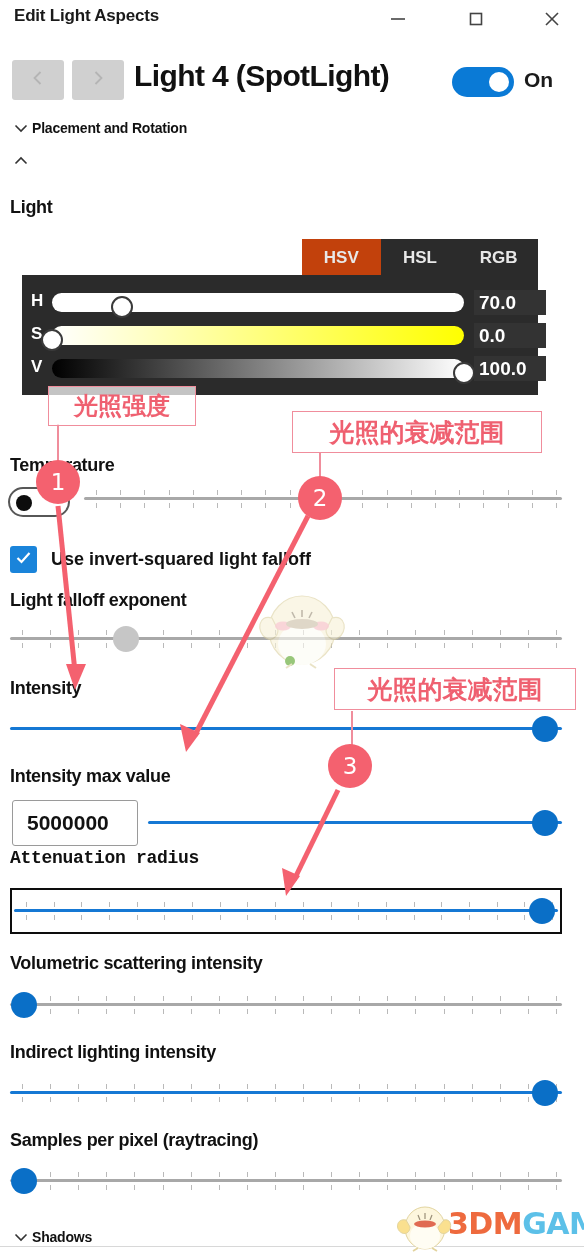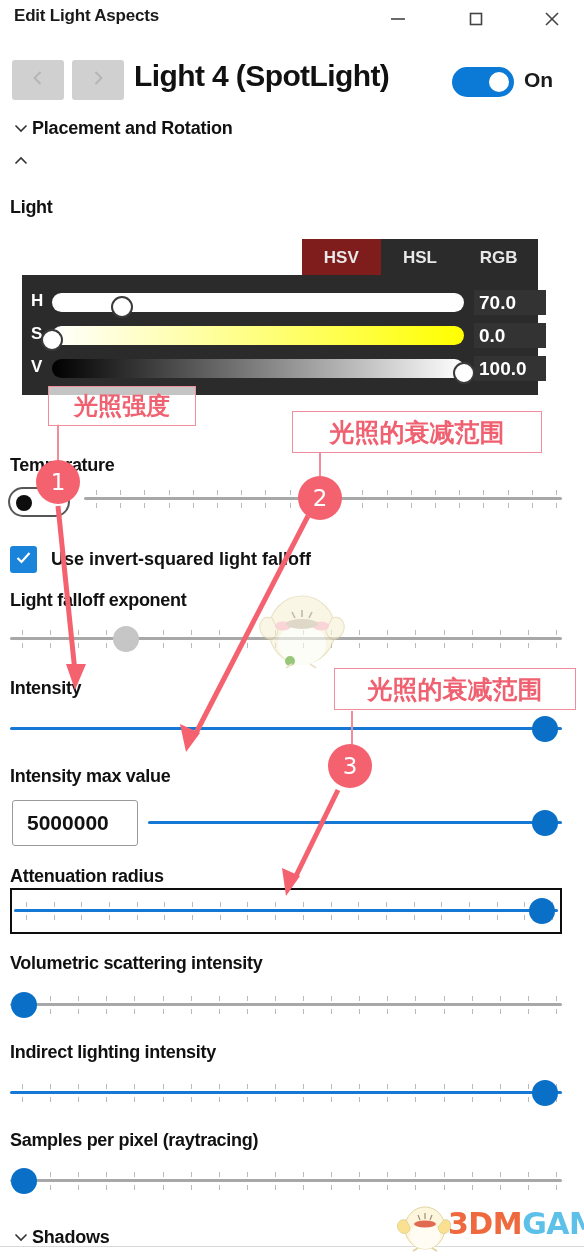--- a/index.html
+++ b/index.html
@@ -47,39 +47,39 @@
     width: 20px; height: 20px; border-radius: 50%; background: #fff;
   }
   .toggle-label {
     position: absolute; left: 524px; top: 68px;
     font-size: 21px; font-weight: bold; color: #1a1a1a;
   }
 
   
   .section { position: absolute; left: 10px; height: 26px; display: flex; align-items: center; }
   .section .chev { width: 22px; display: flex; align-items: center; justify-content: center; }
-  .section .sec-label { font-size: 18px; font-weight: bold; color: #111; letter-spacing: -0.2px; }
+  .section .sec-label { font-size: 14px; font-weight: bold; color: #111; letter-spacing: -0.2px; }
   #sec-placement { top: 115px; }
   #sec-color     { top: 148px; }
   #sec-shadows   { top: 1224px; }
 
   .field-label {
     position: absolute; left: 10px;
     font-size: 18px; font-weight: bold; color: #111; letter-spacing: -0.3px;
     white-space: nowrap;
   }
 
   
   .hsv-panel { position: absolute; left: 22px; top: 275px; width: 516px; height: 120px; background: #2b2b2b; }
   .hsv-tabs { position: absolute; left: 302px; top: 239px; width: 236px; height: 37px; background: #2b2b2b; display: flex; }
   .hsv-tab {
     flex: 1; display: flex; align-items: center; justify-content: center;
     font-size: 17px; font-weight: bold; color: #e8e8e8;
   }
-  .hsv-tab.active { background: #7f1d1d; }
+  .hsv-tab.active { background: #c2410c; }
   .hsv-row { position: absolute; left: 0; width: 516px; height: 28px; }
   #hsv-row-h { top: 13px; }
   #hsv-row-s { top: 46px; }
   #hsv-row-v { top: 79px; }
   .hsv-ch {
     position: absolute; left: 9px; top: 3px; width: 18px;
     font-size: 17px; font-weight: bold; color: #fff;
   }
   .hsv-track {
     position: absolute; left: 30px; top: 5px; width: 412px; height: 19px;
@@ -398,21 +398,21 @@
   <div class="thumb blue" style="left:97%;"></div>
 </div>
 
 <div class="field-label" style="top:766px;">Intensity max value</div>
 <div class="numbox">5000000</div>
 <div class="slider" id="sl-intmax" style="left:148px; width:414px; top:806px;">
   <div class="track blue"></div>
   <div class="thumb blue" style="left:96%;"></div>
 </div>
 
-<div class="field-label" style="top:866px;">Attenuation radius</div>
+<div class="field-label" style="top:848px;font-family:Liberation Mono, monospace;">Attenuation radius</div>
 <div class="focusbox" style="top:888px;"></div>
 <div class="slider" id="sl-atten" style="left:14px; width:544px; top:894px;">
   <div class="ticks">
       <i style="left:0%; top:8px;"></i>
       <i style="left:0%; top:21px;"></i>
       <i style="left:5.263157894736842%; top:8px;"></i>
       <i style="left:5.263157894736842%; top:21px;"></i>
       <i style="left:10.526315789473683%; top:8px;"></i>
       <i style="left:10.526315789473683%; top:21px;"></i>
       <i style="left:15.789473684210526%; top:8px;"></i>

